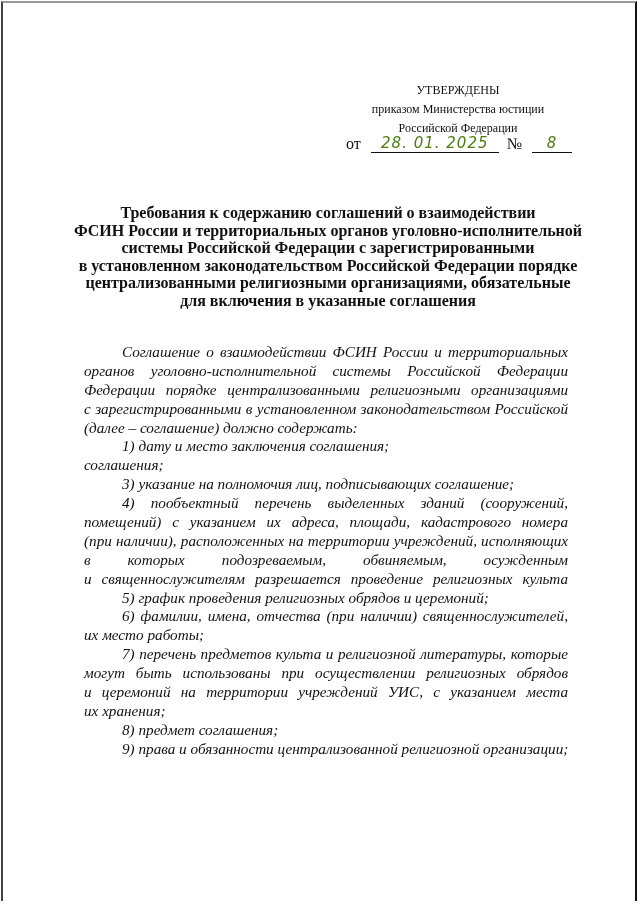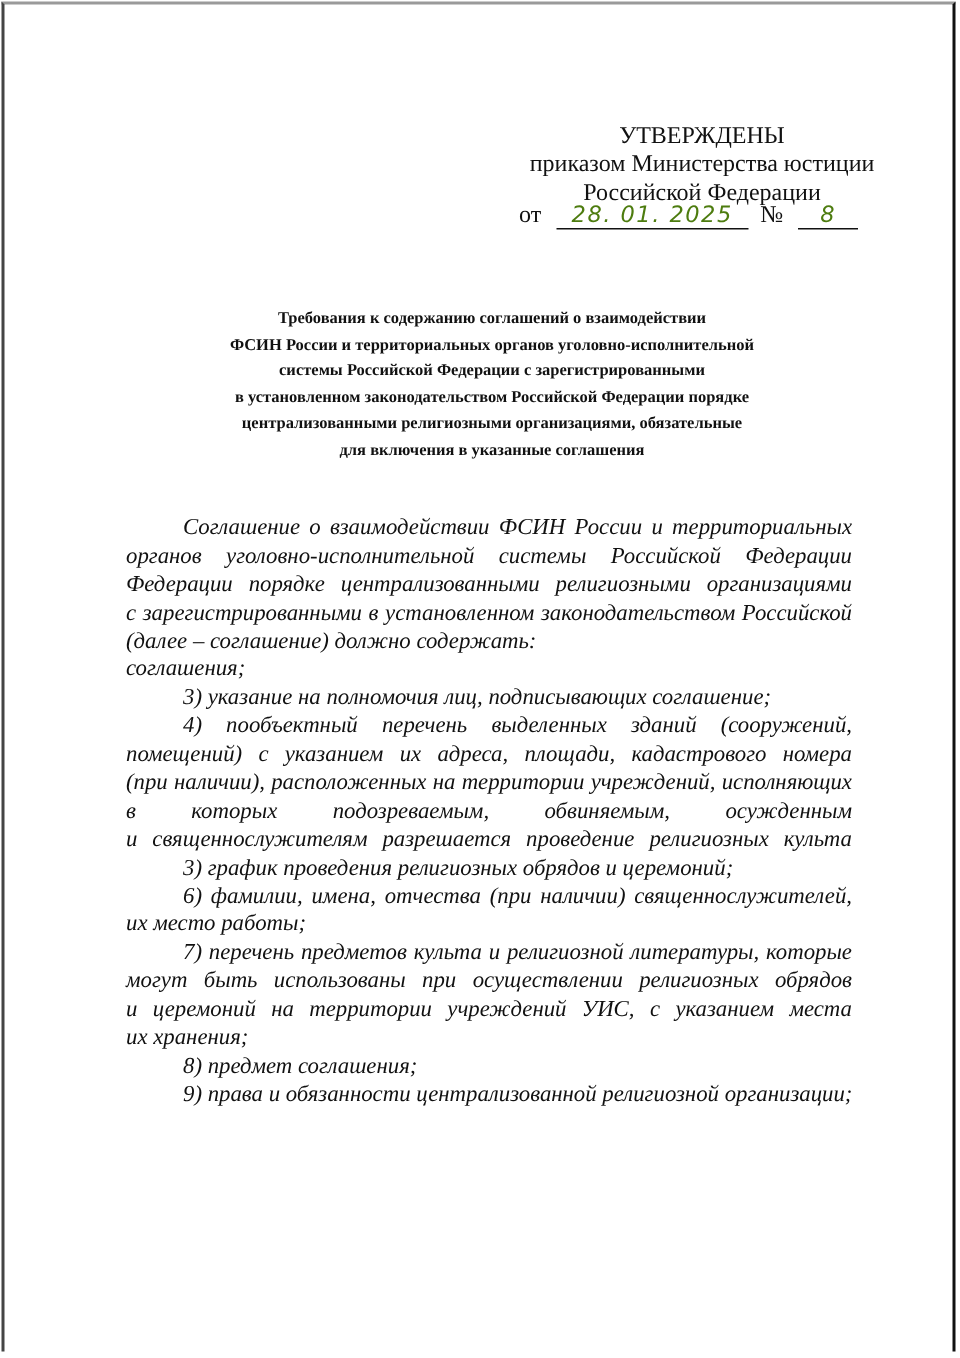--- a/index.html
+++ b/index.html
@@ -4,35 +4,35 @@
 <style>
   html, body { margin: 0; padding: 0; background: #ffffff; }
   body { width: 640px; height: 905px; position: relative; overflow: hidden; }
   .page {
     position: absolute; left: 1px; top: 1px; width: 636px; height: 900px;
     border-top: 2px solid #9a9a9a; border-left: 2px solid #444; border-right: 2px solid #111;
     background: #fff; box-sizing: border-box;
   }
   .serif { font-family: "Liberation Serif", "DejaVu Serif", serif; color: #111; }
   .approval {
-    position: absolute; left: 340px; top: 78px; width: 250px;
-    text-align: center; font-size: 16px; line-height: 19px;
+    position: absolute; left: 330px; top: 78px; width: 250px;
+    text-align: center; font-size: 12px; line-height: 19px;
   }
   .approval .line { display: block; white-space: nowrap; }
   .date-row { position: absolute; left: 343px; top: 131px; font-size: 16px; white-space: nowrap; }
   .date-row .blank {
     display: inline-block; border-bottom: 1px solid #111; text-align: center;
     font-family: "DejaVu Sans", sans-serif; font-style: italic; font-size: 15px; letter-spacing: 1px;
     color: #4d7c0f; height: 18px; line-height: 18px; vertical-align: bottom;
   }
   .date-blank { width: 128px; margin-left: 6px; }
   .num-blank { width: 40px; margin-left: 6px; }
   .title {
     position: absolute; left: 70px; top: 201px; width: 510px;
-    text-align: center; font-weight: bold; font-size: 11px; line-height: 17.6px;
+    text-align: center; font-weight: bold; font-size: 16px; line-height: 17.6px;
   }
   .title .line { display: block; white-space: nowrap; }
   .body-text {
     position: absolute; left: 81px; top: 340px; width: 484px;
     font-size: 15.2px; line-height: 18.9px; font-style: italic;
   }
   .body-text .ln { display: block; white-space: nowrap; text-align: justify; text-align-last: justify; height: 18.9px; }
   .body-text .ln.last { text-align-last: left; }
   .body-text .ln.indent { padding-left: 38px; }
 </style>
@@ -62,28 +62,29 @@
     <span class="line">централизованными религиозными организациями, обязательные</span>
     <span class="line">для включения в указанные соглашения</span>
   </div>
 
   <div class="body-text serif">
     <span class="ln indent">Соглашение о взаимодействии ФСИН России и территориальных</span>
     <span class="ln">органов уголовно-исполнительной системы Российской Федерации</span>
     <span class="ln">Федерации порядке централизованными религиозными организациями</span>
     <span class="ln">с зарегистрированными в установленном законодательством Российской</span>
     <span class="ln last">(далее – соглашение) должно содержать:</span>
+    <span class="ln indent last">1)  дату и место заключения соглашения;</span>
     <span class="ln last">соглашения;</span>
     <span class="ln indent last">3)  указание на полномочия лиц, подписывающих соглашение;</span>
     <span class="ln indent">4) пообъектный перечень выделенных зданий (сооружений,</span>
     <span class="ln">помещений) с указанием их адреса, площади, кадастрового номера</span>
     <span class="ln">(при наличии), расположенных на территории учреждений, исполняющих</span>
     <span class="ln">в которых подозреваемым, обвиняемым, осужденным</span>
     <span class="ln">и священнослужителям разрешается проведение религиозных культа</span>
-    <span class="ln indent last">3)  график проведения религиозных обрядов и церемоний;</span>
+    <span class="ln indent last">5)  график проведения религиозных обрядов и церемоний;</span>
     <span class="ln indent">6) фамилии, имена, отчества (при наличии) священнослужителей,</span>
     <span class="ln last">их место работы;</span>
     <span class="ln indent">7) перечень предметов культа и религиозной литературы, которые</span>
     <span class="ln">могут быть использованы при осуществлении религиозных обрядов</span>
     <span class="ln">и церемоний на территории учреждений УИС, с указанием места</span>
     <span class="ln last">их хранения;</span>
     <span class="ln indent last">8)  предмет соглашения;</span>
     <span class="ln indent last">9)  права и обязанности централизованной религиозной организации;</span>
   </div>
 

